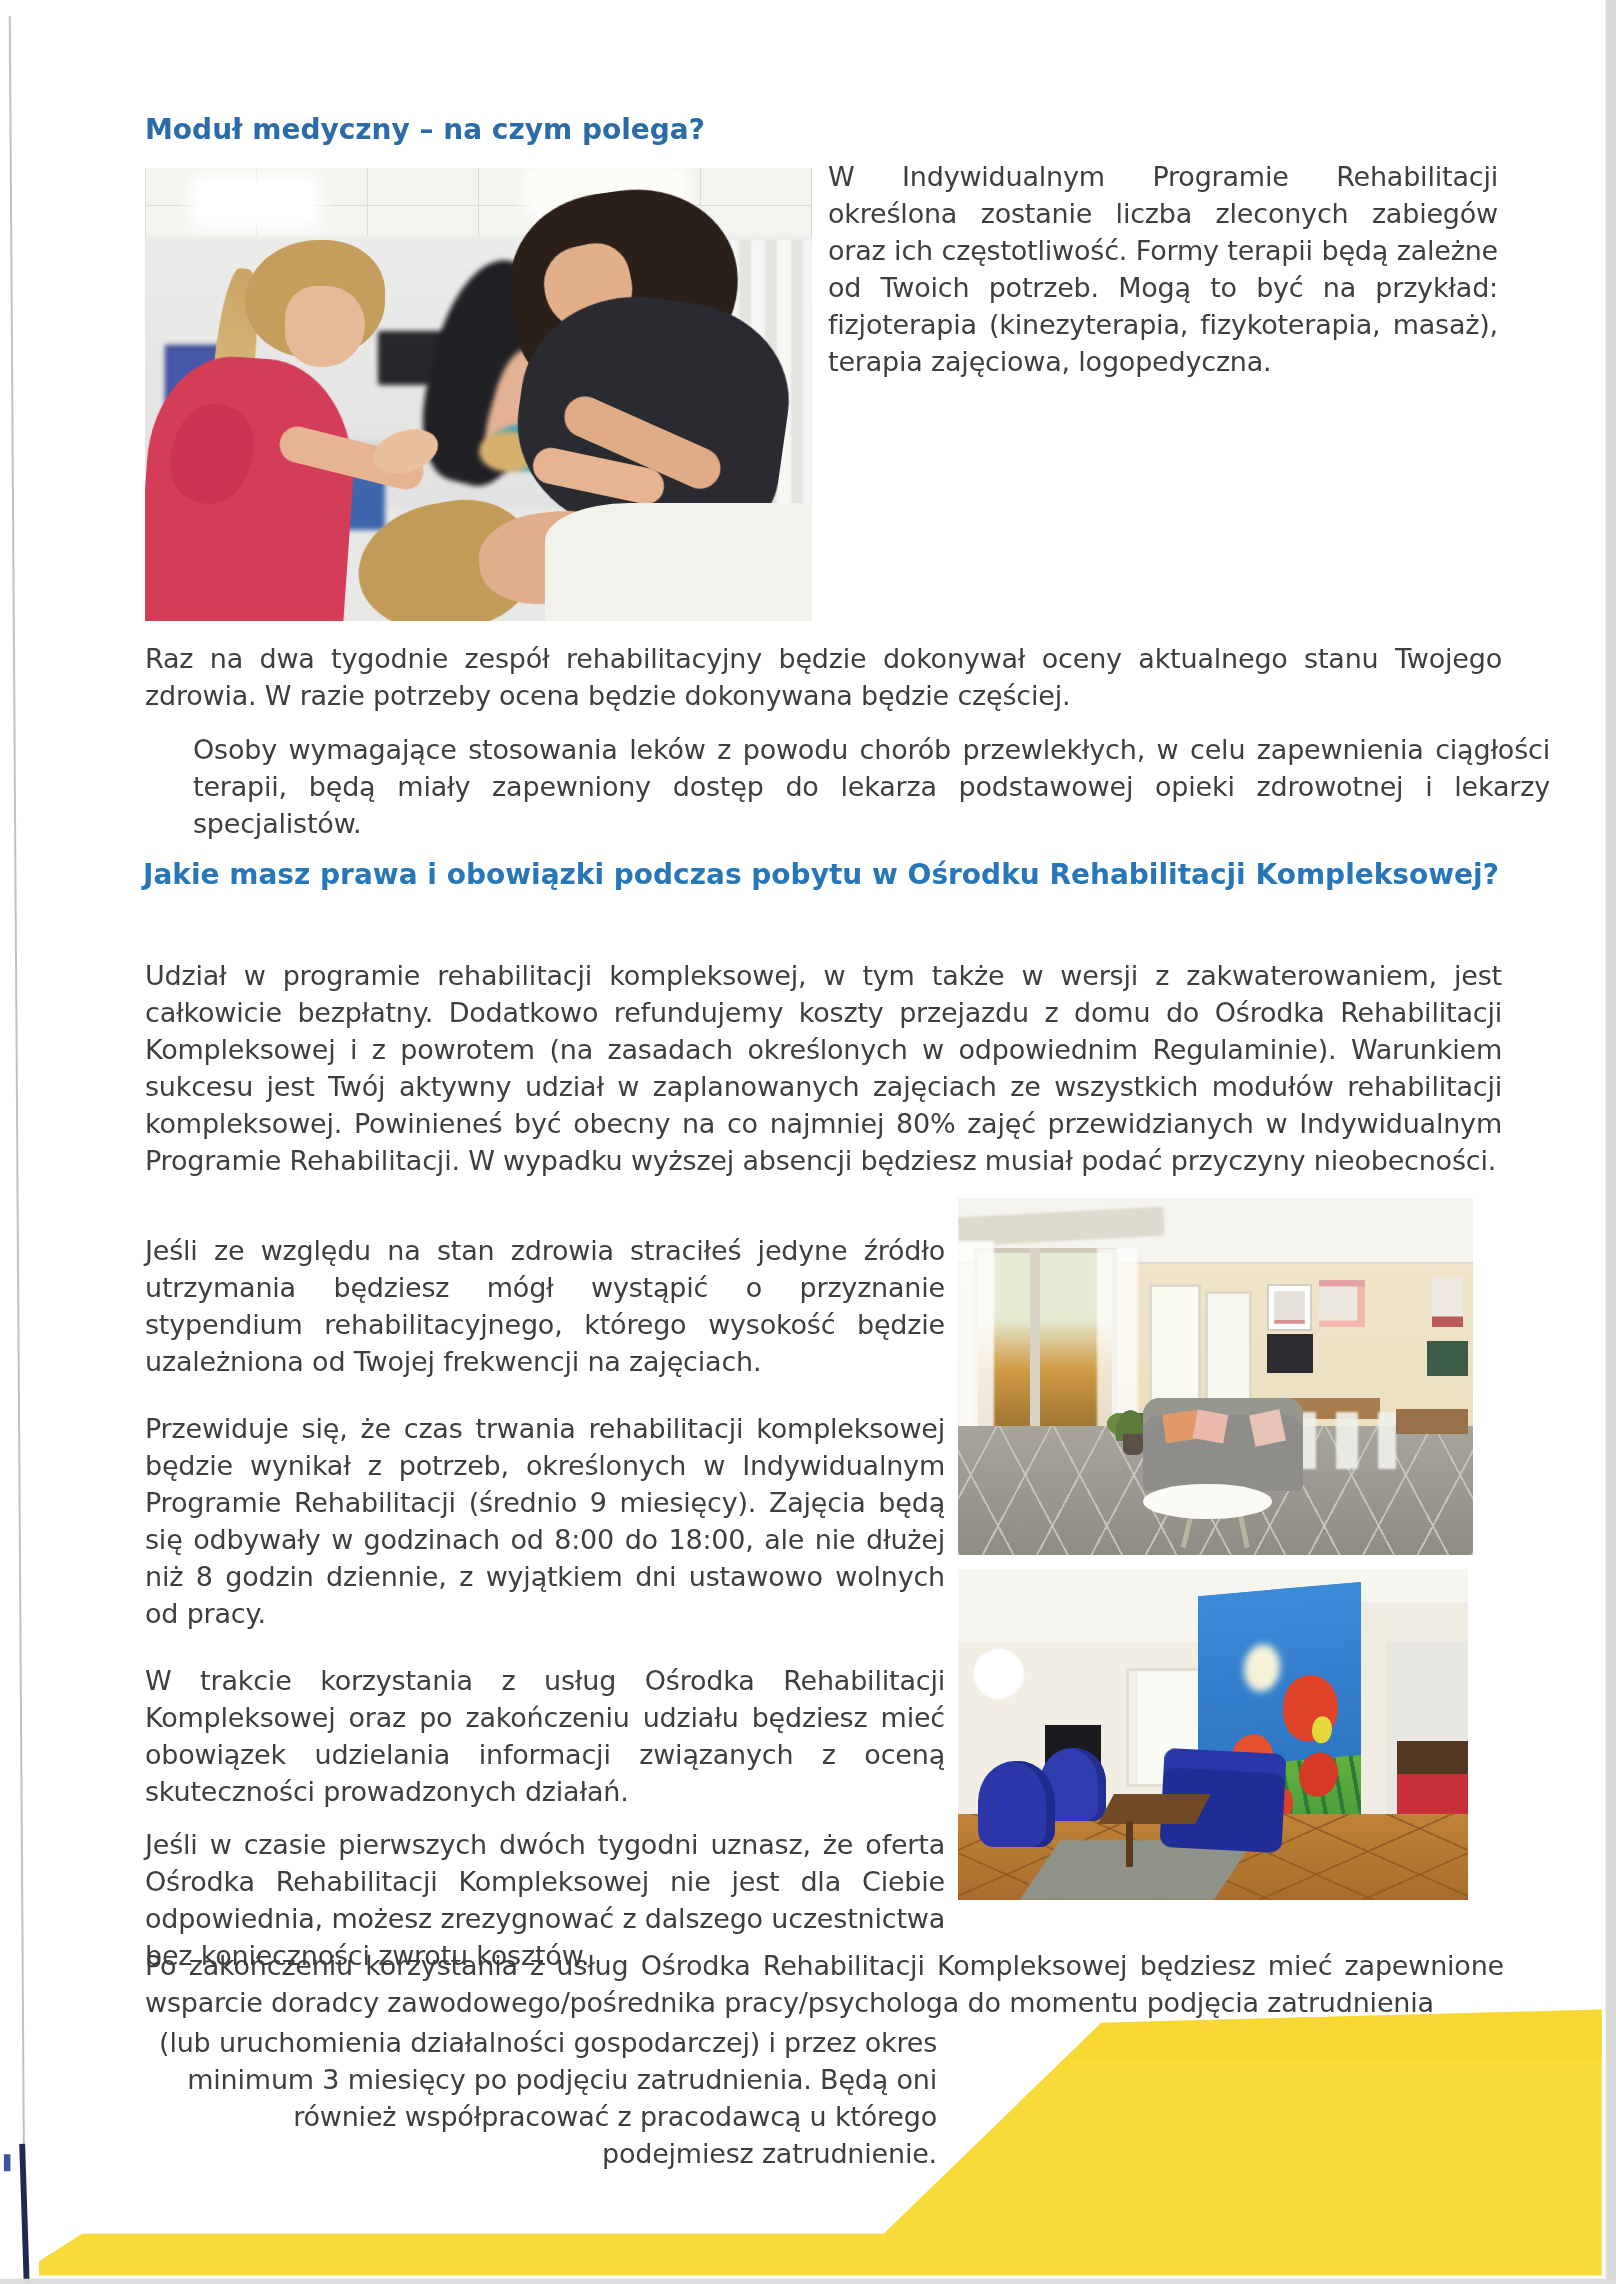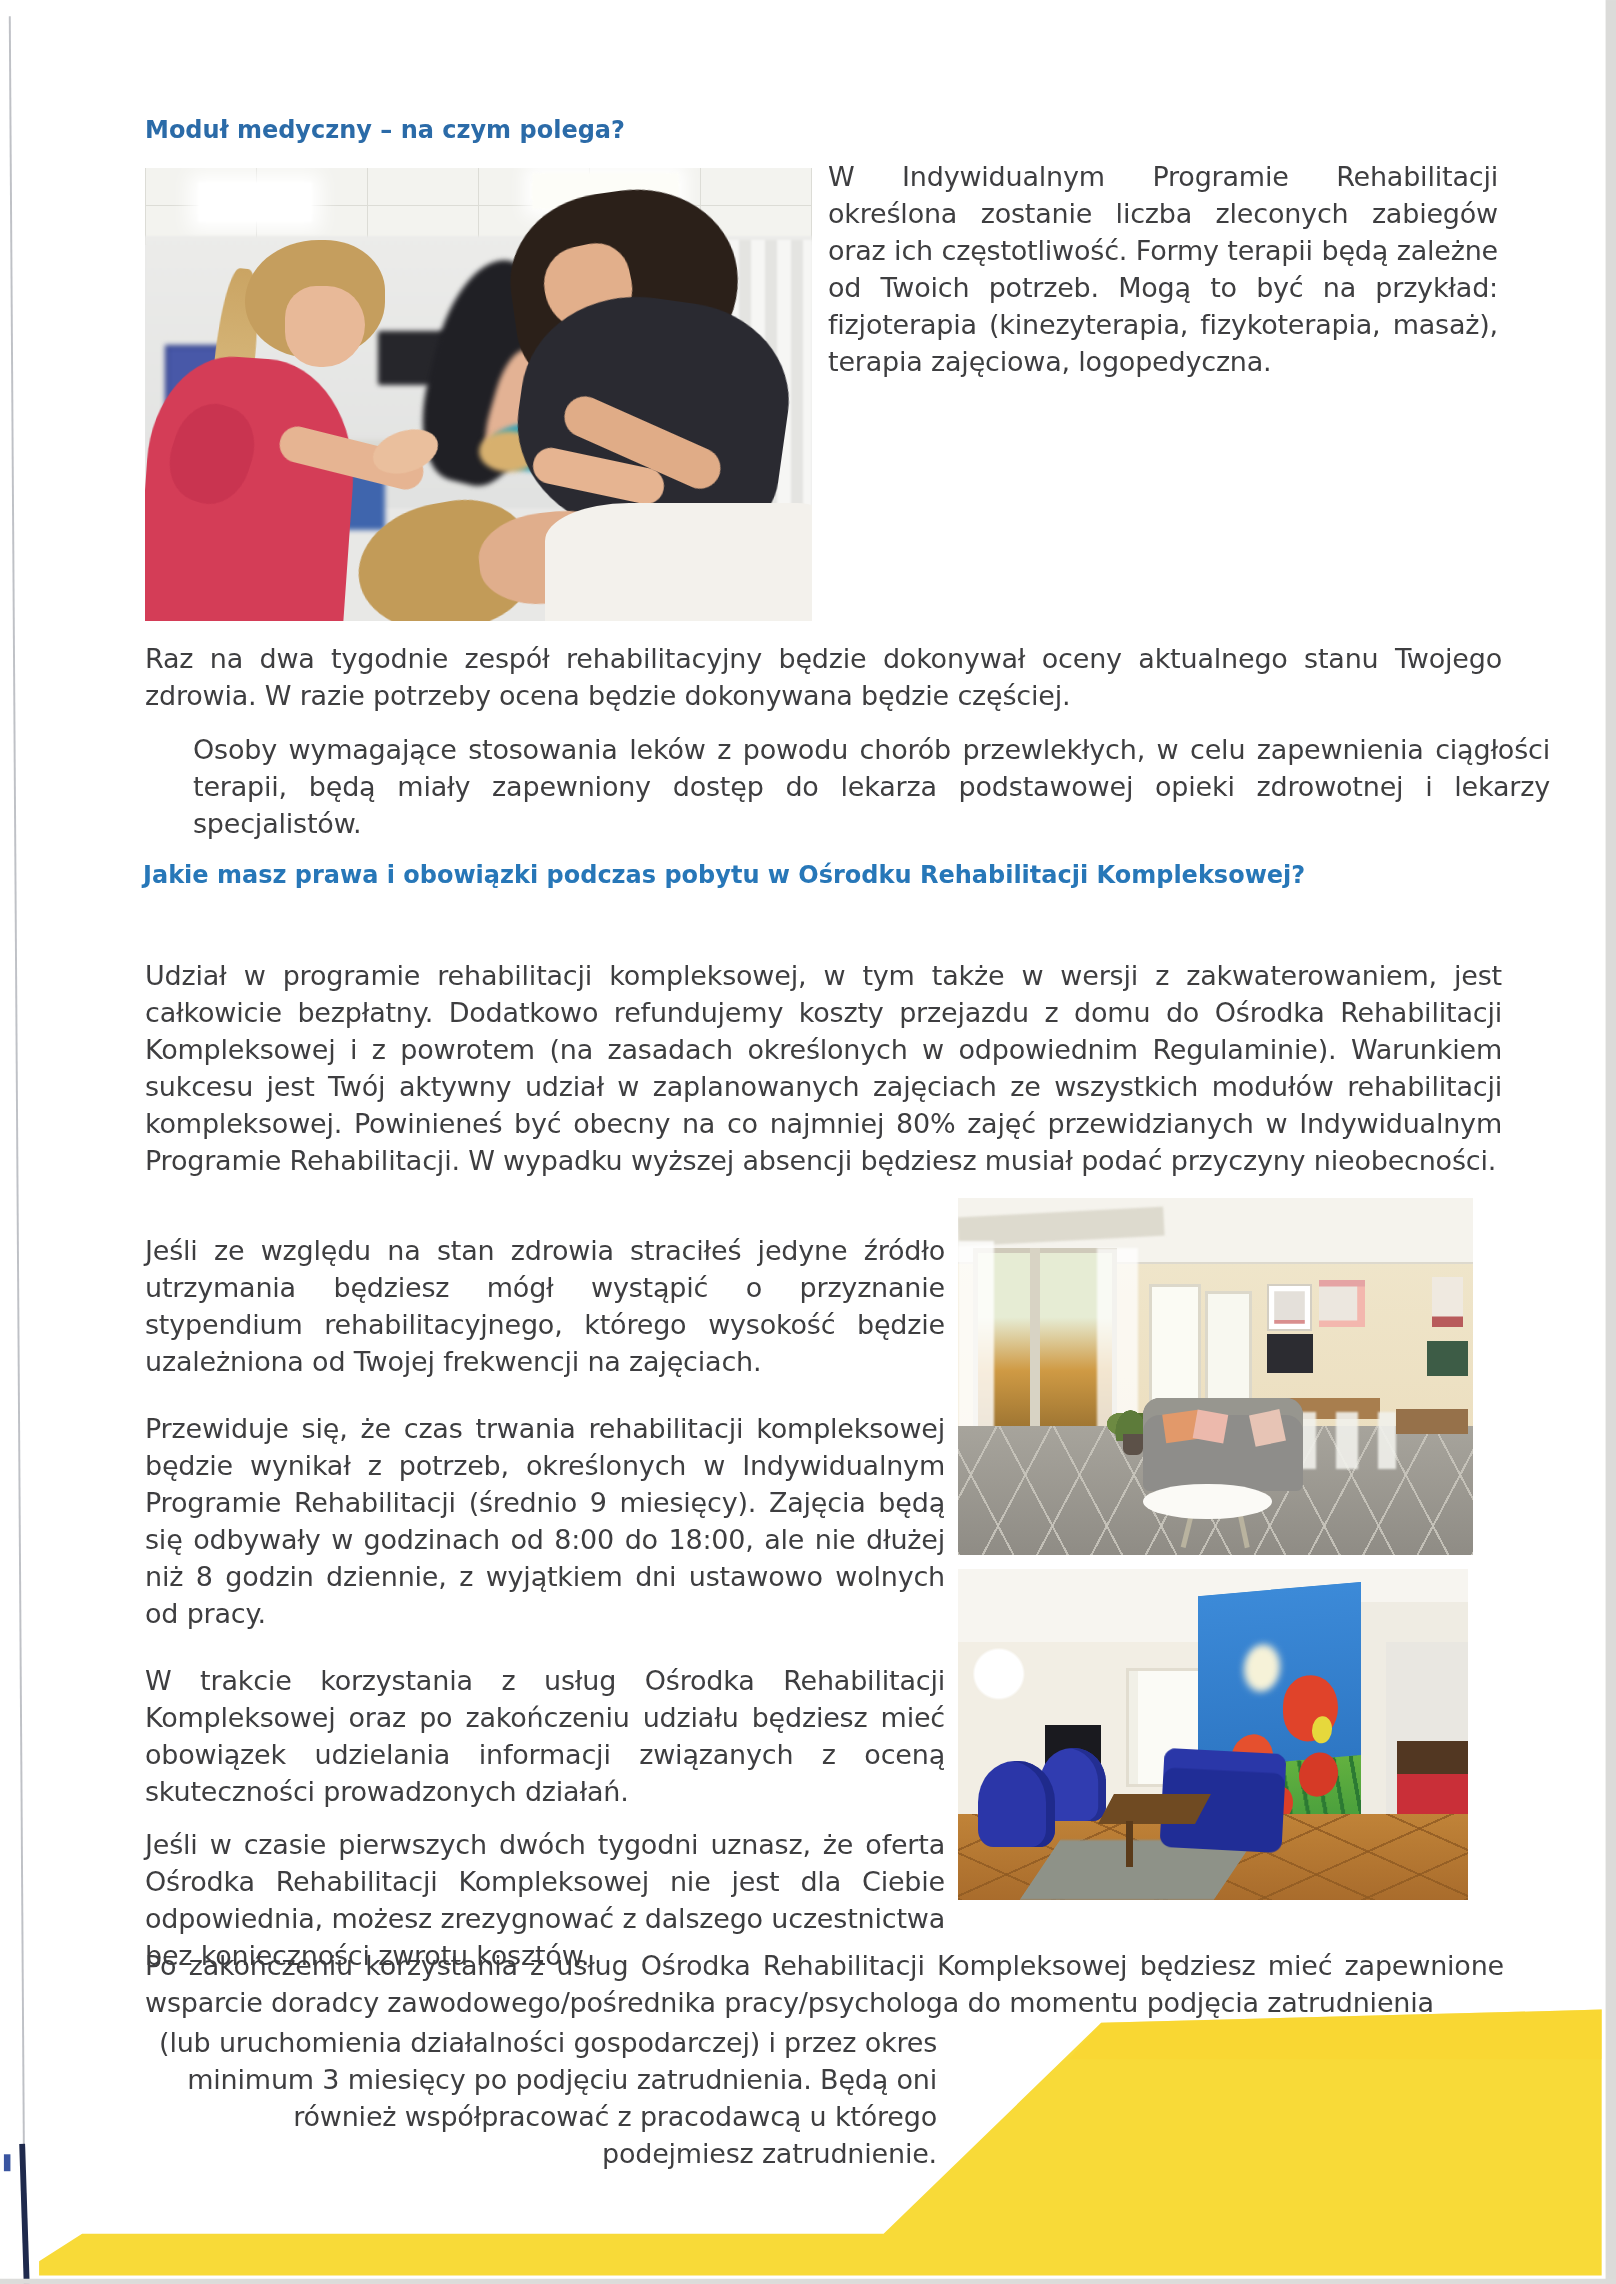--- a/index.html
+++ b/index.html
@@ -1,21 +1,21 @@
 <!DOCTYPE html>
 <html style="font-size:10.4px"><head>
 <meta charset="utf-8">
 <style>
   html,body{margin:0;padding:0;background:#e9e9e7;}
   .page{position:relative;width:1616px;height:2284px;background:#ffffff;overflow:hidden;
         font-family:"DejaVu Sans","Liberation Sans",sans-serif;color:#3e3e40;}
   .txt{position:absolute;font-size:27px;line-height:37px;text-align:justify;
        letter-spacing:-0.2px;color:#3e3e40;}
   .txt p{margin:0 0 15.6px 0;}
-  h1.head,h2.head{position:absolute;margin:0;font-weight:bold;font-size:24px;line-height:42px;}
+  h1.head,h2.head{position:absolute;margin:0;font-weight:bold;font-size:28px;line-height:42px;}
   
   .ph{position:absolute;overflow:hidden;background:#e8e8e6;}
   .ph div{position:absolute;}
   .blur4{filter:blur(2.6px);}
   .blur2{filter:blur(1.3px);}
   .blur1{filter:blur(0.7px);}
   
   .pt-ceil{left:0;top:0;width:100%;height:17%;background:
      repeating-linear-gradient(90deg,#dcdcd6 0 1.3px,transparent 1.3px 111px),
      repeating-linear-gradient(0deg,#dcdcd6 0 1.3px,transparent 1.3px 39px),#f3f3ef;}

